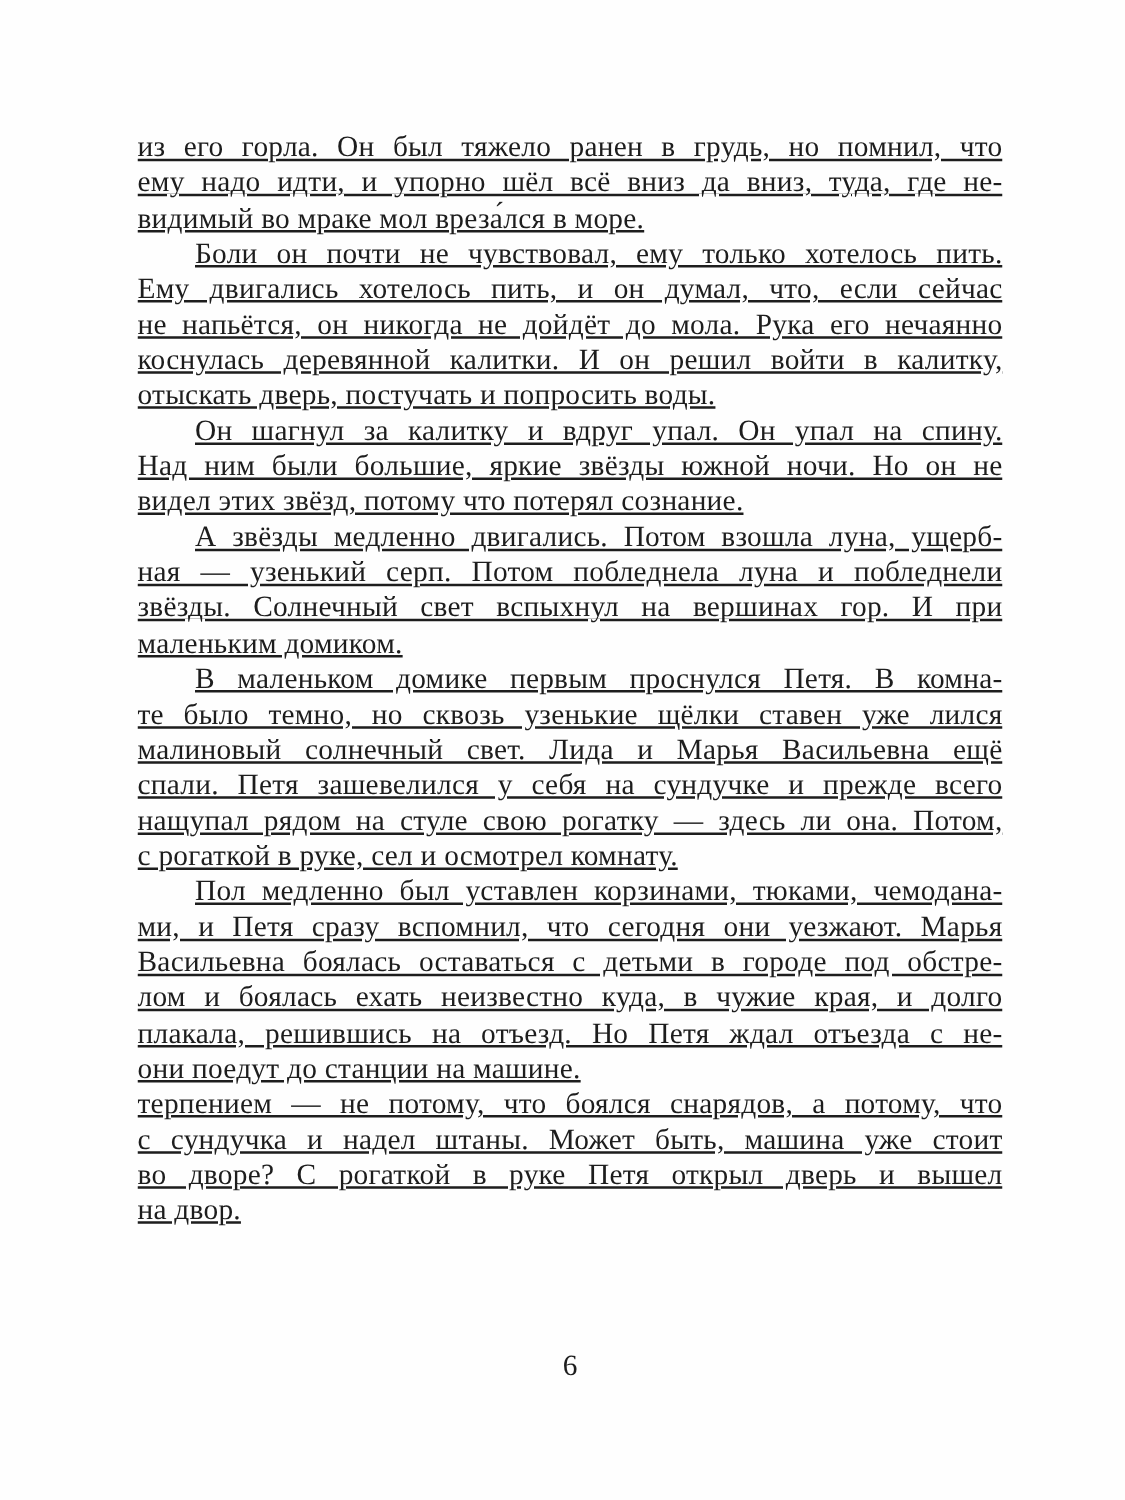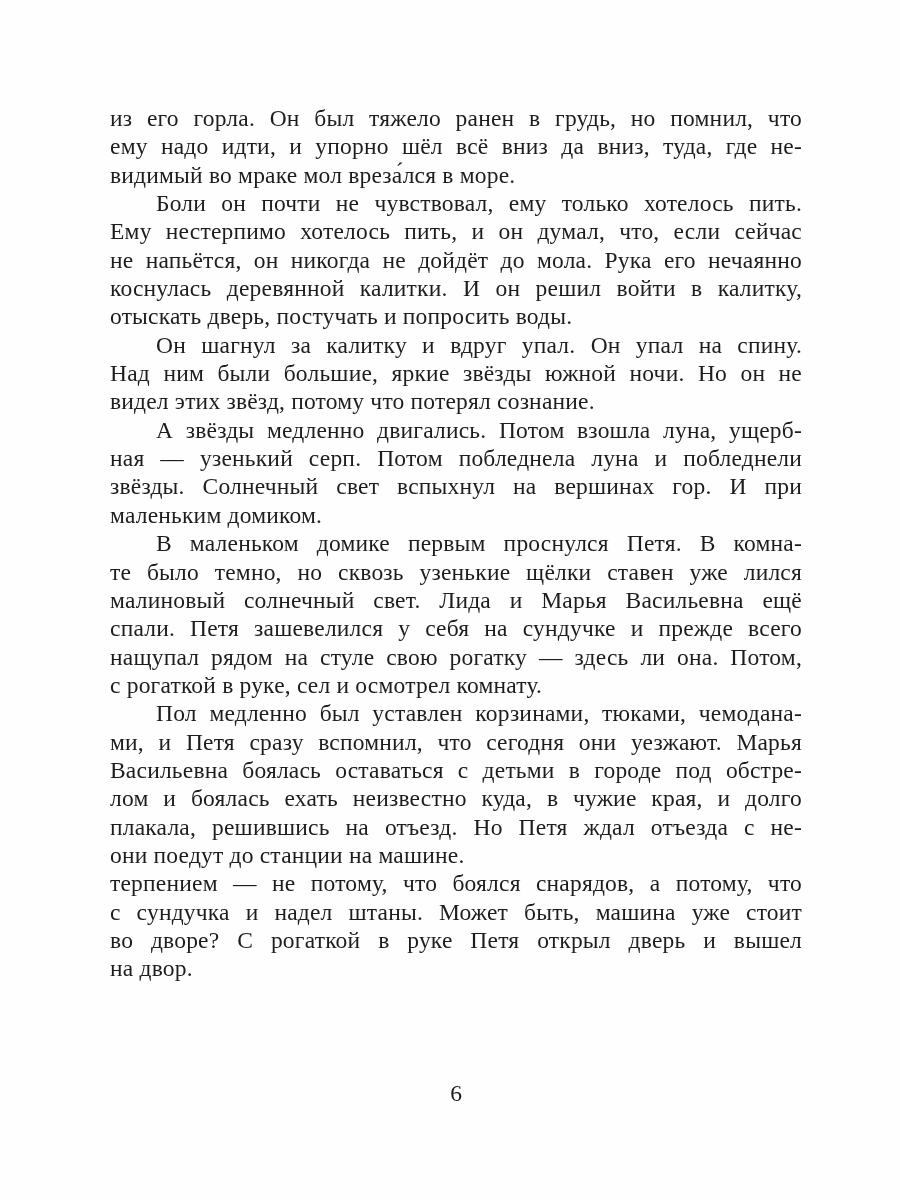--- a/index.html
+++ b/index.html
@@ -21,20 +21,21 @@
     left: 110px;
     top: 104px;
     width: 692px;
     font-size: 23.5px;
     line-height: 28.35px;
     letter-spacing: 0.2px;
   }
   .para {
     margin: 0;
     padding: 0;
+    text-decoration: underline;
   }
   .line {
     text-align: justify;
     text-align-last: justify;
     -moz-text-align-last: justify;
     height: 28.35px;
     overflow: hidden;
     white-space: normal;
   }
   .line.first-indent {
@@ -59,21 +60,21 @@
 
 <div class="page">
   <div class="text-block">
       <div class="para">
         <div class="line">из его горла. Он был тяжело ранен в грудь, но помнил, что</div>
         <div class="line">ему надо идти, и упорно шёл всё вниз да вниз, туда, где не-</div>
         <div class="line last-line">видимый во мраке мол вреза́лся в море.</div>
       </div>
       <div class="para">
         <div class="line first-indent">Боли он почти не чувствовал, ему только хотелось пить.</div>
-        <div class="line">Ему нестерпимо хотелось пить, и он думал, что, если сейчас</div>
+        <div class="line">Ему двигались хотелось пить, и он думал, что, если сейчас</div>
         <div class="line">не напьётся, он никогда не дойдёт до мола. Рука его нечаянно</div>
         <div class="line">коснулась деревянной калитки. И он решил войти в калитку,</div>
         <div class="line last-line">отыскать дверь, постучать и попросить воды.</div>
       </div>
       <div class="para">
         <div class="line first-indent">Он шагнул за калитку и вдруг упал. Он упал на спину.</div>
         <div class="line">Над ним были большие, яркие звёзды южной ночи. Но он не</div>
         <div class="line last-line">видел этих звёзд, потому что потерял сознание.</div>
       </div>
       <div class="para">

